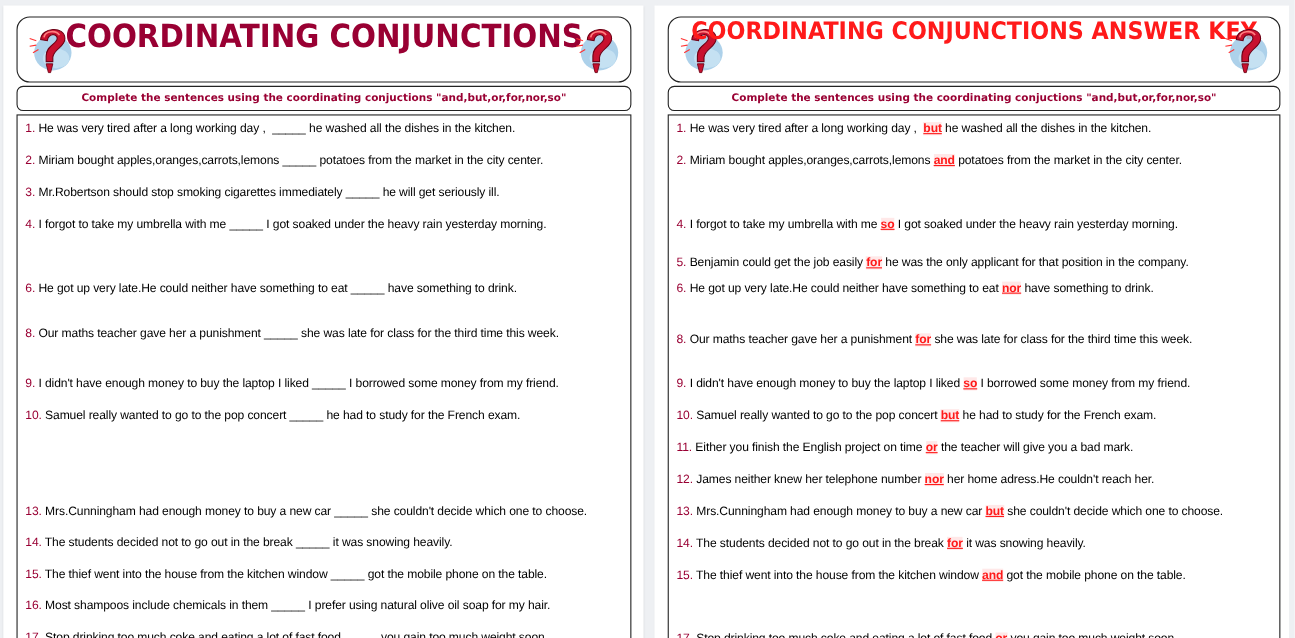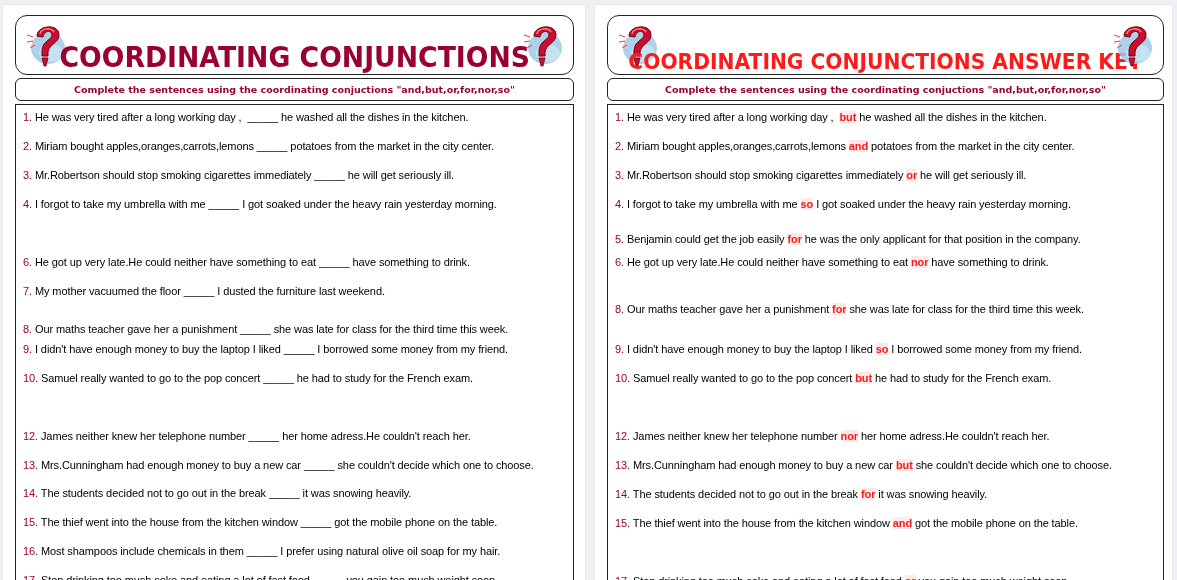--- a/index.html
+++ b/index.html
@@ -14,21 +14,21 @@
     background:#ffffff;
     box-shadow:0 0 2px rgba(0,0,0,0.08);
   }
   .page.left { left:3px; width:582px; }
   .page.right { left:595px; width:577px; }
 
   .title-box {
     position:absolute; top:10px; height:58px;
     border:1.5px solid #222; border-radius:12px;
     background:#fff;
-    display:flex; align-items:flex-end; justify-content:center;
+    display:flex; align-items:flex-start; justify-content:center;
   }
   .page.left .title-box { left:12px; width:557px; }
   .page.right .title-box { left:12px; width:555px; }
 
   .title-text {
     font-family:"DejaVu Sans", sans-serif;
     font-weight:bold;
     font-size:27px;
     letter-spacing:0px;
     text-transform:uppercase;
@@ -66,21 +66,21 @@
 
   .sentence {
     position:absolute; left:7px;
     font-size:11px; color:#000;
     white-space:nowrap;
     letter-spacing:-0.1px;
   }
   .num { color:#990033; }
   .blank { letter-spacing:0; }
   .ans {
-    color:#ff1a1a; font-weight:bold; 
+    color:#ff1a1a; font-weight:bold; text-decoration:underline;
     background:#ffe8e8;
   }
 </style>
 </head>
 <body>
 
 <svg width="0" height="0" style="position:absolute">
   <defs>
     <symbol id="qm" viewBox="0 0 44 50">
       <ellipse cx="24" cy="28" rx="17" ry="16" fill="#9fc9e6" opacity="0.85"></ellipse>
@@ -105,25 +105,23 @@
         <use href="#qm"></use>
       </svg>
   </div>
   <div class="instr-box">Complete the sentences using the coordinating conjuctions "and,but,or,for,nor,so"</div>
   <div class="list-box">
     <div class="sentence" style="top:6px"><span class="num">1.</span> <span>He was very tired after a long working day ,</span>&nbsp; <span class="blank">_____</span> <span>he washed all the dishes in the kitchen.</span></div>
     <div class="sentence" style="top:35px"><span class="num">2.</span> <span>Miriam bought apples,oranges,carrots,lemons</span> <span class="blank">_____</span> <span>potatoes from the market in the city center.</span></div>
     <div class="sentence" style="top:64px"><span class="num">3.</span> <span>Mr.Robertson should stop smoking cigarettes immediately</span> <span class="blank">_____</span> <span>he will get seriously ill.</span></div>
     <div class="sentence" style="top:93px"><span class="num">4.</span> <span>I forgot to take my umbrella with me</span> <span class="blank">_____</span> <span>I got soaked under the heavy rain yesterday morning.</span></div>
     <div class="sentence" style="top:151px"><span class="num">6.</span> <span>He got up very late.He could neither have something to eat</span> <span class="blank">_____</span> <span>have something to drink.</span></div>
-    <div class="sentence" style="top:180px"><span class="num">7.</span> <span>My mother vacuumed the floor</span> <span class="blank">_____</span> <span>I dusted the furniture last weekend.</span></div>
-    <div class="sentence" style="top:218px"><span class="num">8.</span> <span>Our maths teacher gave her a punishment</span> <span class="blank">_____</span> <span>she was late for class for the third time this week.</span></div>
+    <div class="sentence" style="top:192px"><span class="num">8.</span> <span>Our maths teacher gave her a punishment</span> <span class="blank">_____</span> <span>she was late for class for the third time this week.</span></div>
     <div class="sentence" style="top:238px"><span class="num">9.</span> <span>I didn't have enough money to buy the laptop I liked</span> <span class="blank">_____</span> <span>I borrowed some money from my friend.</span></div>
     <div class="sentence" style="top:267px"><span class="num">10.</span> <span>Samuel really wanted to go to the pop concert</span> <span class="blank">_____</span> <span>he had to study for the French exam.</span></div>
-    <div class="sentence" style="top:325px"><span class="num">12.</span> <span>James neither knew her telephone number</span> <span class="blank">_____</span> <span>her home adress.He couldn't reach her.</span></div>
     <div class="sentence" style="top:354px"><span class="num">13.</span> <span>Mrs.Cunningham had enough money to buy a new car</span> <span class="blank">_____</span> <span>she couldn't decide which one to choose.</span></div>
     <div class="sentence" style="top:382px"><span class="num">14.</span> <span>The students decided not to go out in the break</span> <span class="blank">_____</span> <span>it was snowing heavily.</span></div>
     <div class="sentence" style="top:411px"><span class="num">15.</span> <span>The thief went into the house from the kitchen window</span> <span class="blank">_____</span> <span>got the mobile phone on the table.</span></div>
     <div class="sentence" style="top:440px"><span class="num">16.</span> <span>Most shampoos include chemicals in them</span> <span class="blank">_____</span> <span>I prefer using natural olive oil soap for my hair.</span></div>
     <div class="sentence" style="top:469px"><span class="num">17.</span> <span>Stop drinking too much coke and eating a lot of fast food</span> <span class="blank">_____</span> <span>you gain too much weight soon.</span></div>
   </div>
 </div>
 
 <div class="page right">
   <div class="title-box">
@@ -132,26 +130,26 @@
       </svg>
     <span class="title-text">Coordinating Conjunctions Answer Key</span>
     <svg class="qmark r">
         <use href="#qm"></use>
       </svg>
   </div>
   <div class="instr-box">Complete the sentences using the coordinating conjuctions "and,but,or,for,nor,so"</div>
   <div class="list-box">
     <div class="sentence" style="top:6px"><span class="num">1.</span> <span>He was very tired after a long working day ,</span>&nbsp; <span class="ans">but</span> <span>he washed all the dishes in the kitchen.</span></div>
     <div class="sentence" style="top:35px"><span class="num">2.</span> <span>Miriam bought apples,oranges,carrots,lemons</span> <span class="ans">and</span> <span>potatoes from the market in the city center.</span></div>
-    <div class="sentence" style="top:64px"><span class="num">3.</span> <span>Mr.Robertson should stop smoking cigarettes immediately</span> <span class="ans">or</span> <span>he will get seriously ill.</span></div>
     <div class="sentence" style="top:93px"><span class="num">4.</span> <span>I forgot to take my umbrella with me</span> <span class="ans">so</span> <span>I got soaked under the heavy rain yesterday morning.</span></div>
     <div class="sentence" style="top:128px"><span class="num">5.</span> <span>Benjamin could get the job easily</span> <span class="ans">for</span> <span>he was the only applicant for that position in the company.</span></div>
     <div class="sentence" style="top:151px"><span class="num">6.</span> <span>He got up very late.He could neither have something to eat</span> <span class="ans">nor</span> <span>have something to drink.</span></div>
     <div class="sentence" style="top:198px"><span class="num">8.</span> <span>Our maths teacher gave her a punishment</span> <span class="ans">for</span> <span>she was late for class for the third time this week.</span></div>
     <div class="sentence" style="top:238px"><span class="num">9.</span> <span>I didn't have enough money to buy the laptop I liked</span> <span class="ans">so</span> <span>I borrowed some money from my friend.</span></div>
     <div class="sentence" style="top:267px"><span class="num">10.</span> <span>Samuel really wanted to go to the pop concert</span> <span class="ans">but</span> <span>he had to study for the French exam.</span></div>
+    <div class="sentence" style="top:296px"><span class="num">11.</span> <span>Either you finish the English project on time</span> <span class="ans">or</span> <span>the teacher will give you a bad mark.</span></div>
     <div class="sentence" style="top:325px"><span class="num">12.</span> <span>James neither knew her telephone number</span> <span class="ans">nor</span> <span>her home adress.He couldn't reach her.</span></div>
     <div class="sentence" style="top:354px"><span class="num">13.</span> <span>Mrs.Cunningham had enough money to buy a new car</span> <span class="ans">but</span> <span>she couldn't decide which one to choose.</span></div>
     <div class="sentence" style="top:383px"><span class="num">14.</span> <span>The students decided not to go out in the break</span> <span class="ans">for</span> <span>it was snowing heavily.</span></div>
     <div class="sentence" style="top:412px"><span class="num">15.</span> <span>The thief went into the house from the kitchen window</span> <span class="ans">and</span> <span>got the mobile phone on the table.</span></div>
     <div class="sentence" style="top:470px"><span class="num">17.</span> <span>Stop drinking too much coke and eating a lot of fast food</span> <span class="ans">or</span> <span>you gain too much weight soon.</span></div>
   </div>
 </div>
 
 </body></html>

